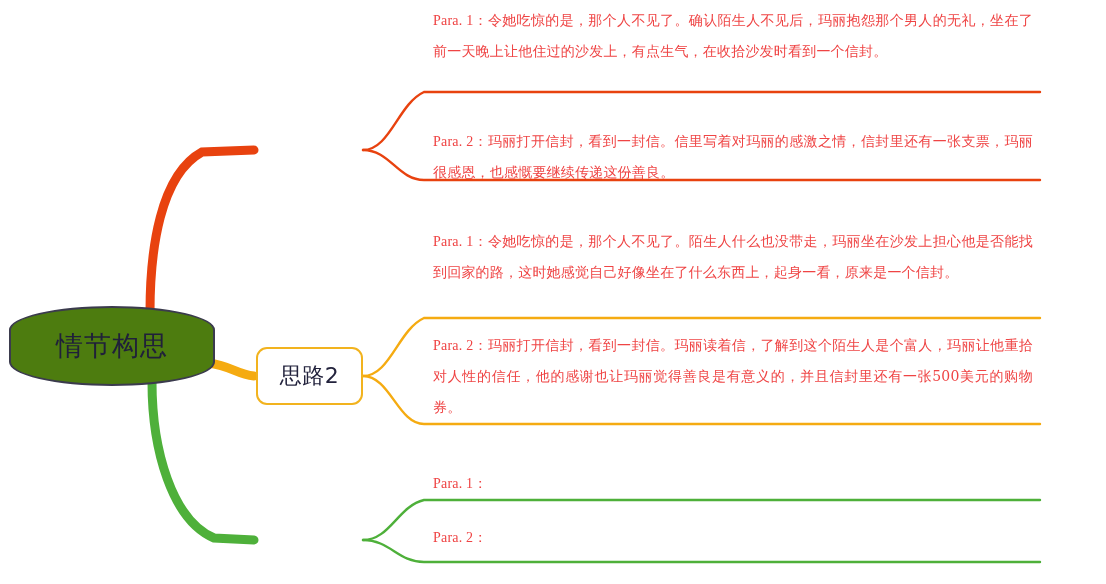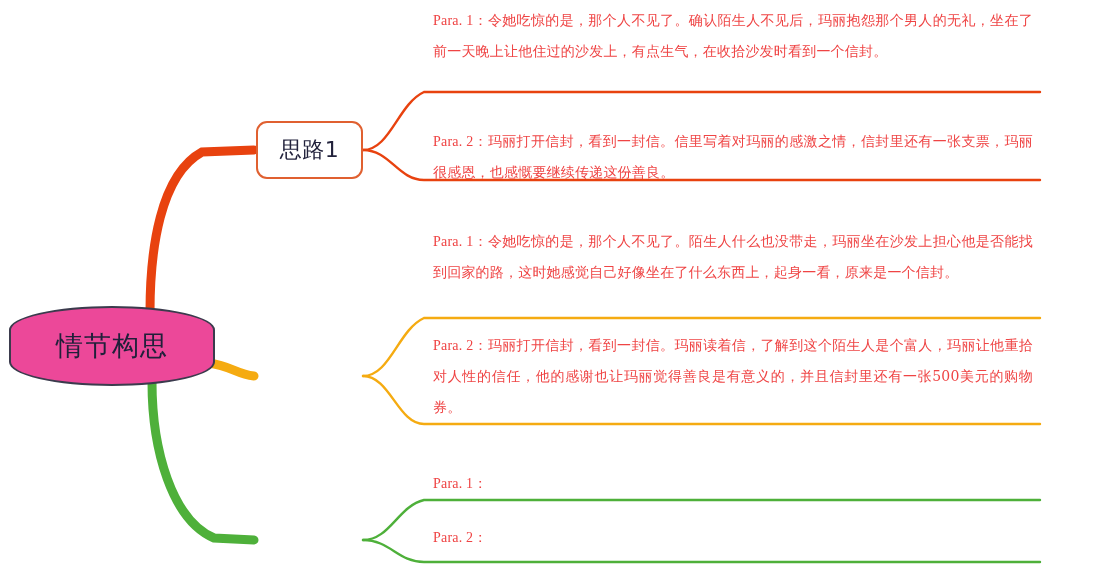--- a/index.html
+++ b/index.html
@@ -34,21 +34,21 @@
     justify-content: center;
     background: #ffffff;
   }
   .root-node {
     left: 9px;
     top: 306px;
     width: 206px;
     height: 80px;
     border: 2px solid #3b3b4d;
     border-radius: 50% / 30%;
-    background: #ec4899;
+    background: #4d7c0f;
   }
   .root-label {
     font-family: "DejaVu Sans", "Liberation Sans", sans-serif;
     font-size: 27px;
     color: #20203a;
     letter-spacing: 1px;
     white-space: nowrap;
   }
   .branch-node {
     width: 107px;
@@ -102,24 +102,24 @@
     <path d="M 363,376 C 390,376 398,424 424,424 L 1040,424" fill="none" stroke="#f5ab11" stroke-width="2.4" stroke-linecap="round"></path>
 
     <path d="M 363,540 C 390,540 398,506 424,500 L 1040,500" fill="none" stroke="#4eb03a" stroke-width="2.4" stroke-linecap="round"></path>
     <path d="M 363,540 C 390,540 398,562 424,562 L 1040,562" fill="none" stroke="#4eb03a" stroke-width="2.4" stroke-linecap="round"></path>
   </svg>
 
   <div class="node-box root-node">
     <span class="root-label">情节构思</span>
   </div>
 
-  <div class="node-box branch-node" style="left:256px; top:121px; border-color:#e06030;">
-    <span class="branch-label">思路1</span>
+
+  <div class="node-box branch-node" style="left:256px; top:347px; border-color:#f2b31e;">
+    <span class="branch-label">思路2</span>
   </div>
-
 
 
   <div class="para-block" style="left:433px; top:5px; width:600px;">
     <p class="para-text"><span class="para-tag">Para. 1：</span><span>令她吃惊的是，那个人不见了。确认陌生人不见后，玛丽抱怨那个男人的无礼，坐在了前一天晚上让他住过的沙发上，有点生气，在收拾沙发时看到一个信封。</span></p>
   </div>
 
   <div class="para-block" style="left:433px; top:110px; width:600px;margin-top:16px;">
     <p class="para-text"><span class="para-tag">Para. 2：</span><span>玛丽打开信封，看到一封信。信里写着对玛丽的感激之情，信封里还有一张支票，玛丽很感恩，也感慨要继续传递这份善良。</span></p>
   </div>
 

